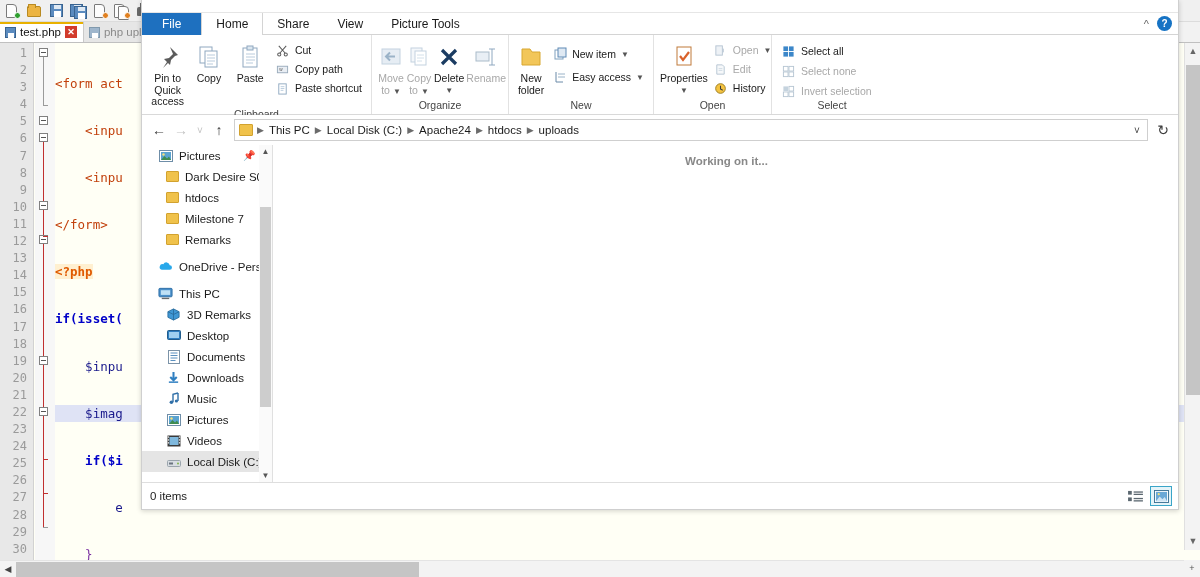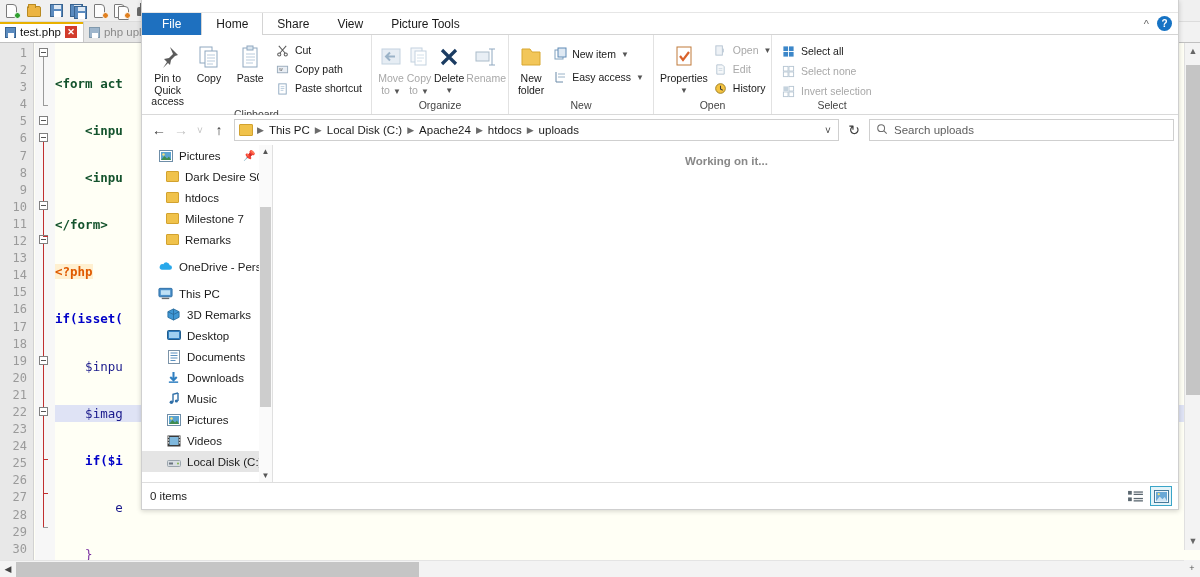--- a/index.html
+++ b/index.html
@@ -106,21 +106,21 @@
     position: absolute; left: 35px; top: 0; width: 20px; height: 534px;
     background: #f7f7f7;
   }
   #codearea {
     position: absolute; left: 55px; top: 0; right: 0; height: 534px;
     font-family: "DejaVu Sans Mono", monospace; font-size: 12.5px;
     padding-top: 2px; white-space: pre; color: #000;
   }
   #codearea .ln { height: 17.1px; line-height: 17.1px; }
   #codearea .ln.hl { background: #dfe3f5; }
-  .k-tag { color: #14532d; font-weight: bold; }
+  .k-tag { color: #c2410c; font-weight: normal; }
   .k-php { color: #e05a00; font-weight: bold; background: #fff0d0; }
   .k-kw { color: #0000c8; font-weight: bold; }
   .k-var { color: #1a1a8c; }
   .k-op { color: #7a2fa0; }
 
   .foldmark {
     position: absolute; width: 9px; height: 9px; border: 1px solid #808080;
     background: #fff; left: 4px;
   }
   .foldmark:before {
@@ -734,31 +734,20 @@
       <span class="crumb-sep">▶</span>
       <span class="crumb">htdocs</span>
       <span class="crumb-sep">▶</span>
       <span class="crumb">uploads</span>
       <span class="addr-tools">
         <span class="navbtn small">˅</span>
       </span>
     </div>
     <span class="navbtn">↻</span>
 
-    <div id="searchbox">
-      <span>
-        <svg width="12" height="12" viewBox="0 0 14 14">
-            <g fill="none" stroke="#6d6d6d" stroke-width="1.2">
-              <circle cx="6" cy="6" r="4"></circle>
-              <path d="M9.2 9.2L12.5 12.5"></path>
-            </g>
-          </svg>
-      </span>
-      <span class="stext">Search uploads</span>
-    </div>
   </div>
 
   <div id="xbody">
 
     <div id="navpane">
       <div class="navitem indent2">
         <span class="nicon">
           <svg width="14" height="12" viewBox="0 0 14 12">
               <rect x="0.5" y="0.5" width="13" height="11" fill="#fff" stroke="#6f8ea8"></rect>
               <rect x="2" y="2" width="10" height="8" fill="#5aa3d0"></rect>

